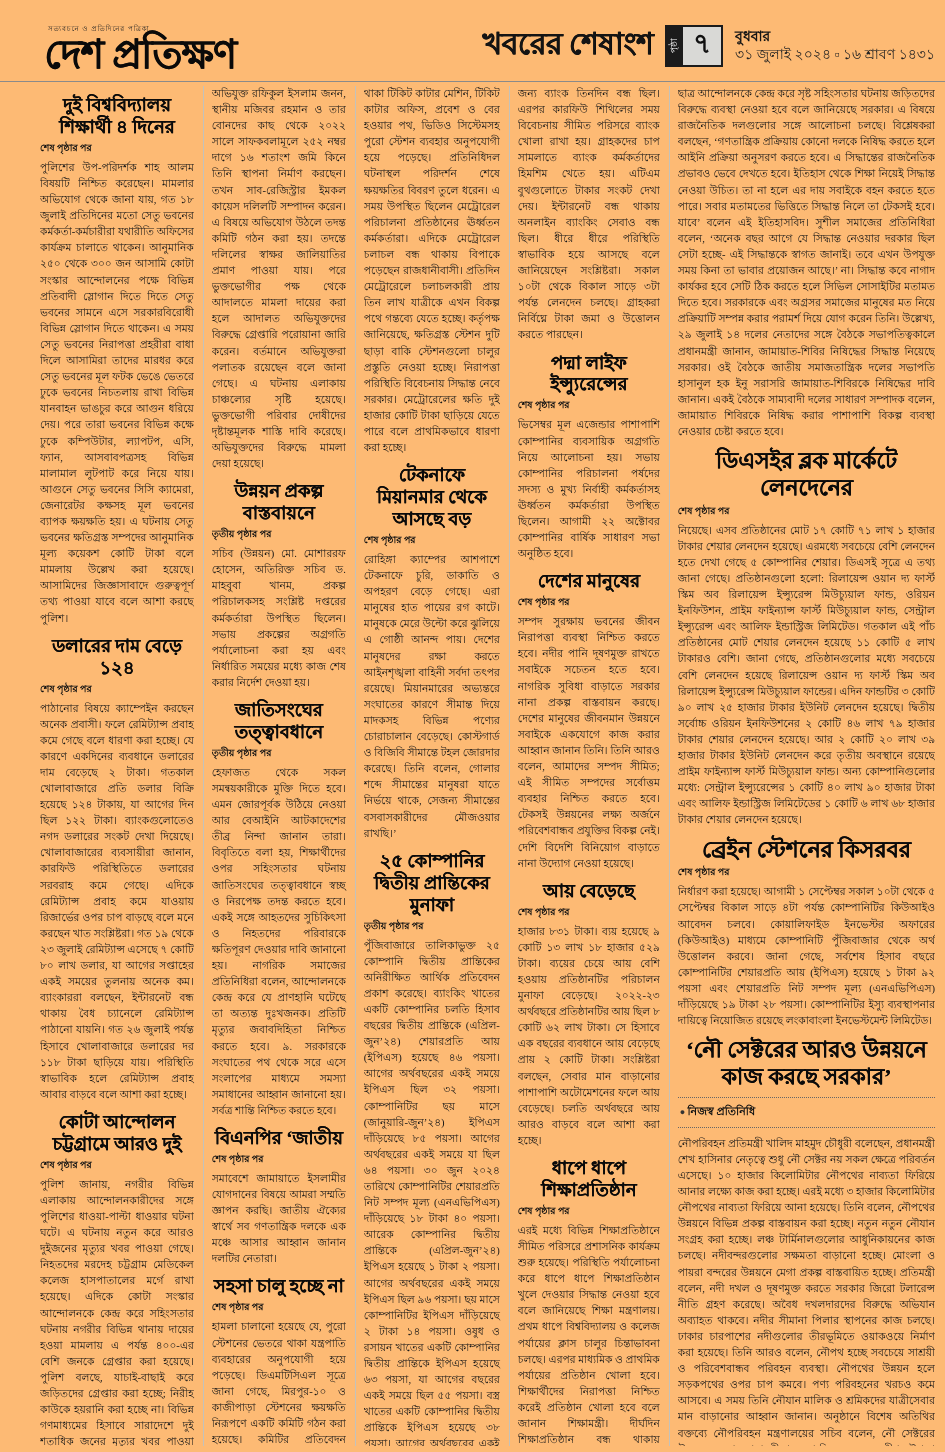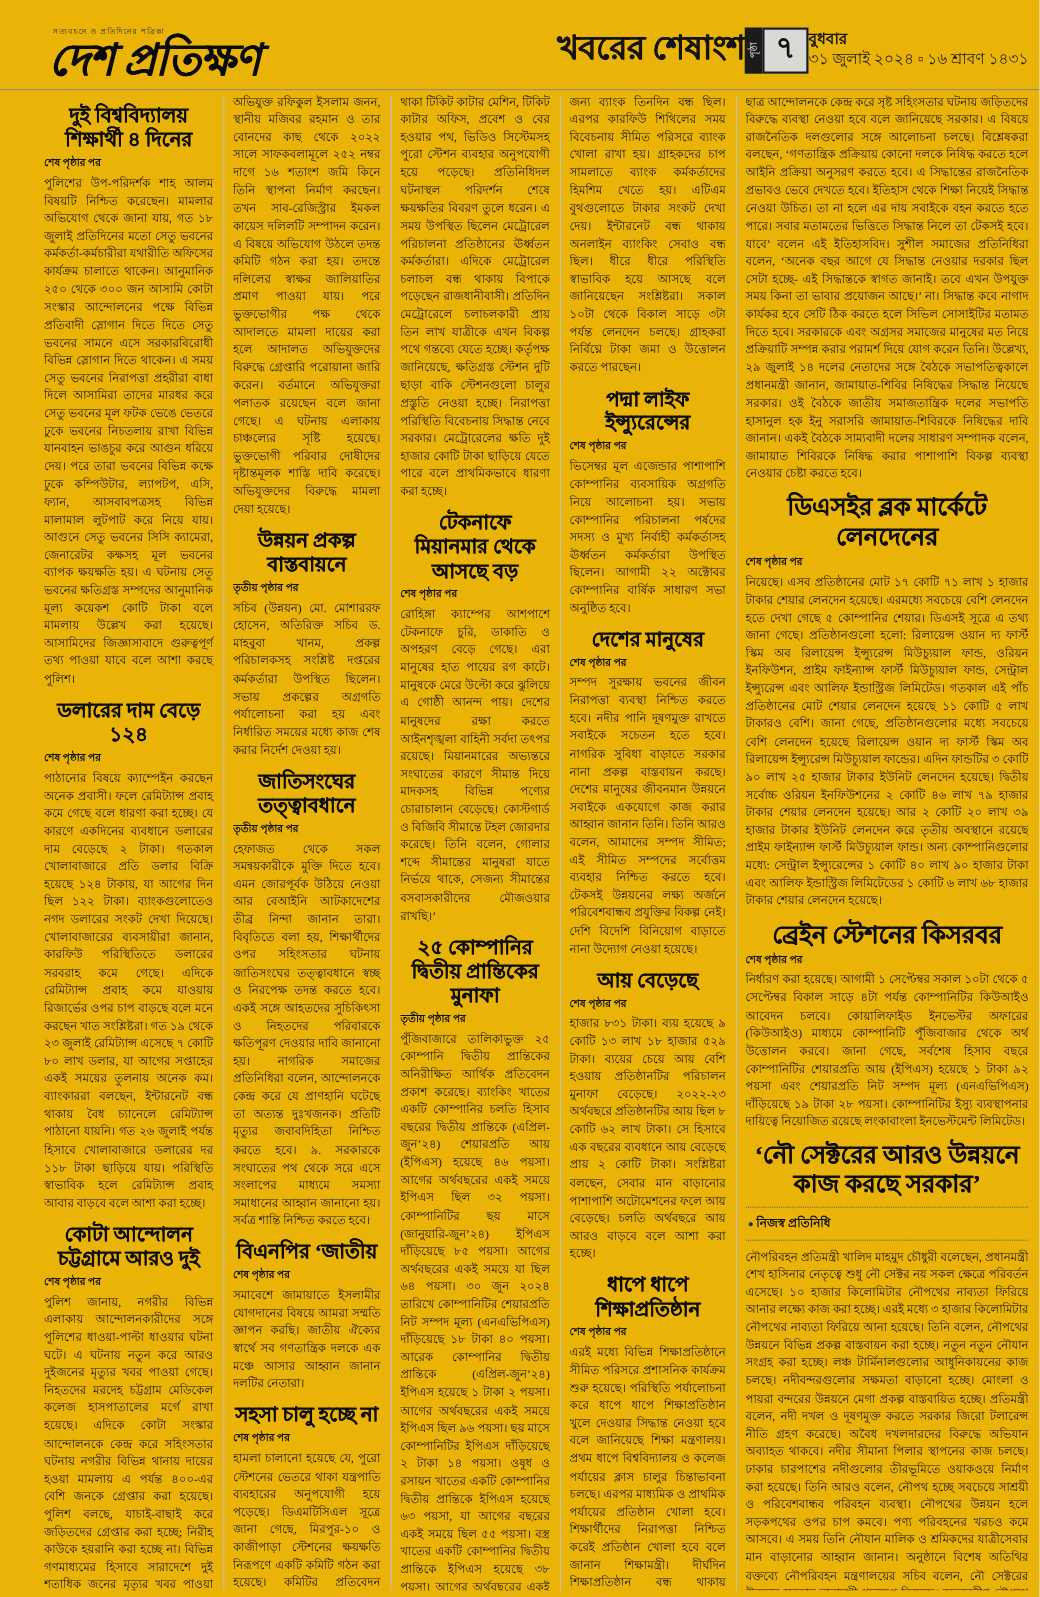--- a/index.html
+++ b/index.html
@@ -1,42 +1,41 @@
 <!DOCTYPE html>
 <html lang="bn"><head>
 <meta charset="utf-8">
 <style>
   * { box-sizing: border-box; margin: 0; padding: 0; }
   html,body { background:#e8e8e4; }
   .page {
     width: 945px; height: 1452px;
     margin: 0 auto;
-    background: #eab308;
+    background: #fdba74;
     color: #141414;
     font-family: "Liberation Serif", "DejaVu Serif", serif;
     overflow: hidden;
     position: relative;
   }
   
   .header {
     display: flex; justify-content: space-between; align-items: flex-end;
     padding: 10px 10px 6px 44px;
     border-bottom: 1px solid #8a8a8a;
     height: 82px;
   }
   .masthead { display: flex; flex-direction: column; }
   .masthead .tagline { font-size: 7px; letter-spacing: 1px; color:#222; margin-left: 4px; }
   .masthead .logo {
     font-size: 40px; font-weight: 900; line-height: 1.0;
     letter-spacing: -1px; color: #0a0a0a;
     font-family: "Liberation Serif", "DejaVu Serif", serif;
     text-shadow: 0.6px 0 #0a0a0a;
-    font-style: italic;
-  }
-  .header-right { display:flex; align-items:center; padding-bottom:4px; }
+  }
+  .header-right { display:flex; align-items:center; gap:12px; padding-bottom:4px; }
   .section-label { font-size: 30px; font-weight: 900; letter-spacing:-0.5px; text-shadow: 0.4px 0 #000; }
   .page-emblem { display:flex; align-items:stretch; height:42px; }
   .page-emblem .page-word {
     background:#1b1b1b; color:#fff; width:16px;
     writing-mode: vertical-rl; transform: rotate(180deg);
     font-size:9px; display:flex; align-items:center; justify-content:center;
   }
   .page-emblem .page-num {
     width:42px; background:#d9d9d6; border:2px solid #1b1b1b;
     display:flex; align-items:center; justify-content:center;

